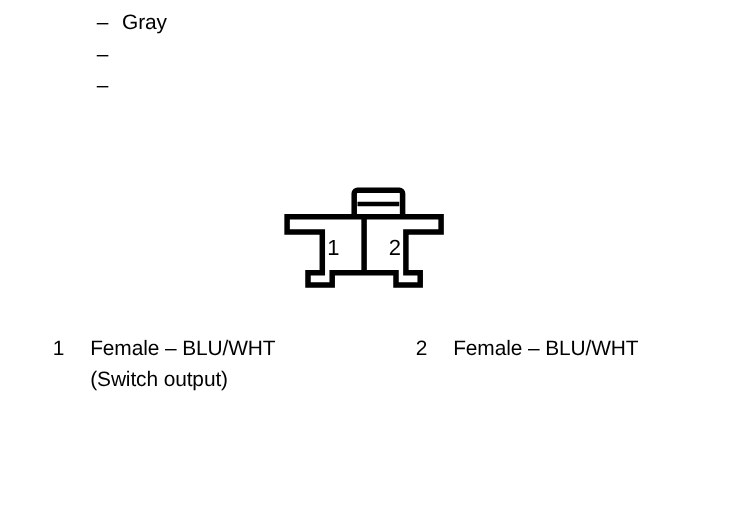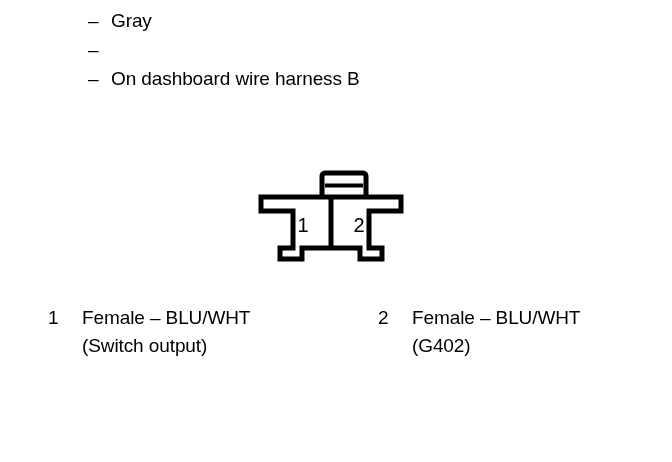--- a/index.html
+++ b/index.html
@@ -101,21 +101,20 @@
     <span class="desc-dash">–</span>
     <span class="desc-text">Gray</span>
   </div>
 
   <div class="desc-row">
     <span class="desc-dash">–</span>
   </div>
 
   <div class="desc-row">
     <span class="desc-dash">–</span>
-    <span class="desc-text">On dashboard wire harness B</span>
   </div>
 
 </div>
 
 <div id="connector-figure">
   <svg width="150" height="94" viewBox="0 0 150 94" xmlns="http://www.w3.org/2000/svg">
 
     <rect x="66" y="3" width="44" height="25" rx="3" ry="3" fill="#ffffff" stroke="#000000" stroke-width="5"></rect>
     <line x1="69" y1="15.5" x2="107" y2="15.5" stroke="#000000" stroke-width="4"></line>
 
@@ -152,17 +151,16 @@
     <span class="pin-lines">
       <div class="pin-line">Female – BLU/WHT</div>
       <div class="pin-line">(Switch output)</div>
     </span>
   </div>
 
   <div class="terminal-entry" id="terminal-entry-2">
     <span class="pin-number">2</span>
     <span class="pin-lines">
       <div class="pin-line">Female – BLU/WHT</div>
-      <div class="pin-line">(G402)</div>
     </span>
   </div>
 
 </div>
 
 </body></html>

